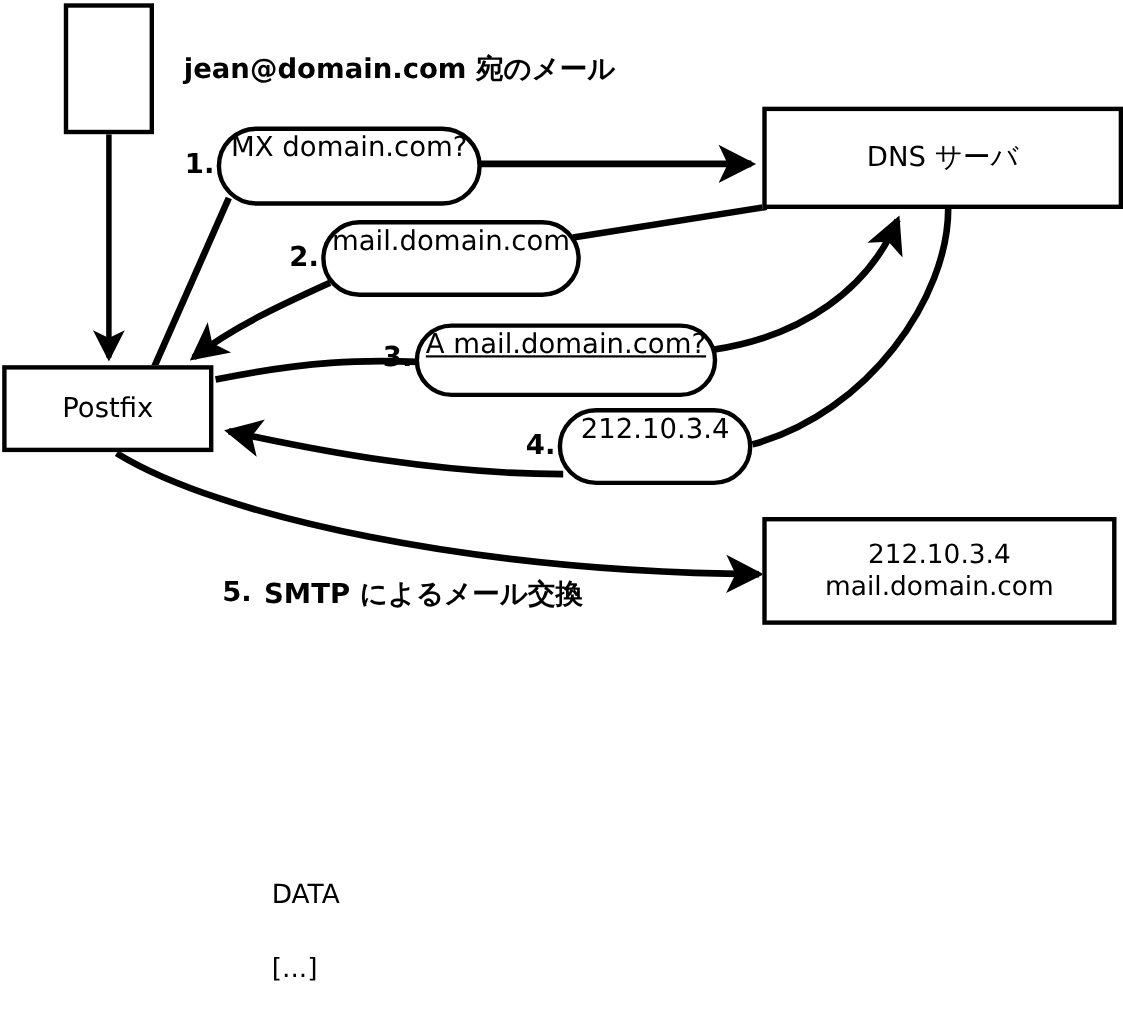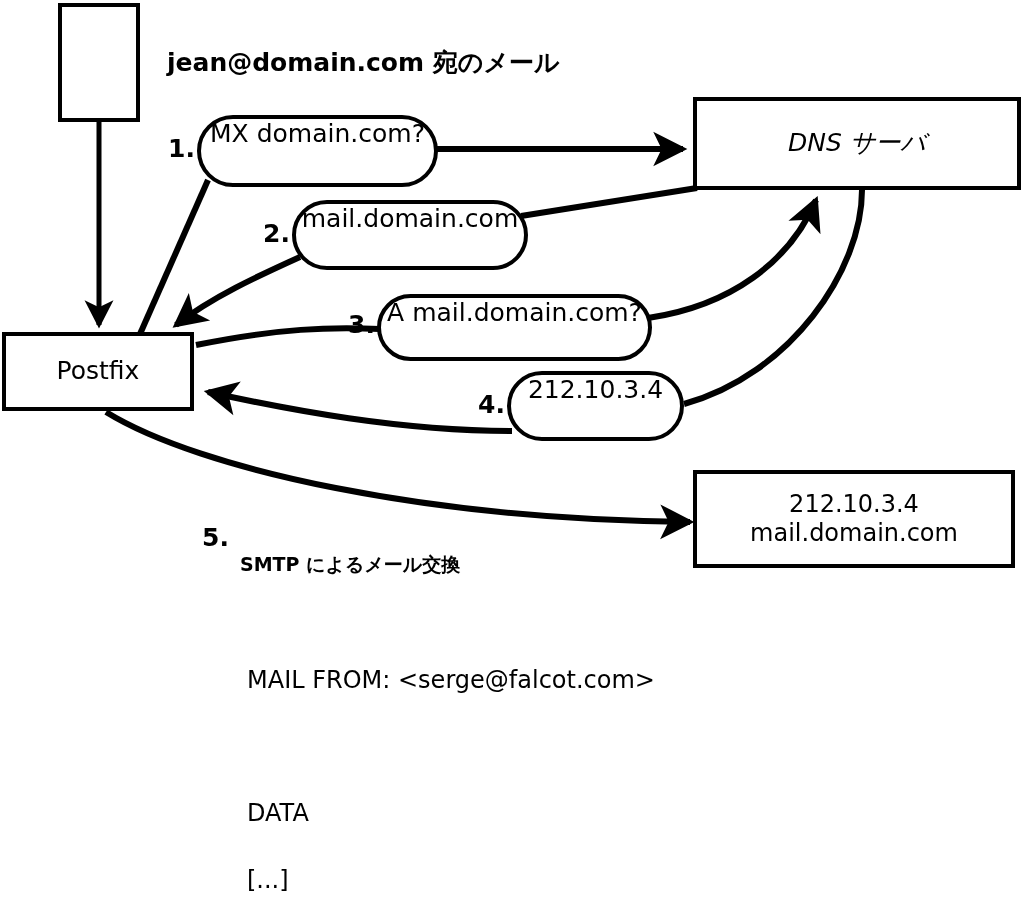--- a/index.html
+++ b/index.html
@@ -99,21 +99,21 @@
   </svg>
 
   <div class="node-box" style="left:58px; top:3px; width:82px; height:119px;">
     <span class="ln"></span>
   </div>
 
   <div class="node-box" style="left:2px; top:332px; width:192px; height:79px; font-size:25px;">
     <span class="ln">Postfix</span>
   </div>
 
-  <div class="node-box" style="left:693px; top:97px; width:328px; height:93px; font-size:25px;font-style:italic;">
+  <div class="node-box" style="left:693px; top:97px; width:328px; height:93px; font-size:25px;">
     <span class="ln">DNS サーバ</span>
   </div>
 
   <div class="node-box" style="left:693px; top:470px; width:322px; height:98px; font-size:24px;">
     <span class="ln">212.10.3.4</span>
     <span class="ln">mail.domain.com</span>
   </div>
 
   <div class="bubble" style="left:197px; top:115px; width:241px; height:72px; border-radius:36px; font-size:25px;">
     <span>MX domain.com?</span>
@@ -122,47 +122,47 @@
     <span>1.</span>
   </div>
 
   <div class="bubble" style="left:292px; top:200px; width:236px; height:70px; border-radius:35px; font-size:25px;">
     <span>mail.domain.com</span>
   </div>
   <div class="step-num" style="left:263px; top:219px; font-size:25px;">
     <span>2.</span>
   </div>
 
-  <div class="bubble" style="left:377px; top:294px; width:275px; height:67px; border-radius:34px; font-size:25px;">
+  <div class="bubble" style="left:377px; top:294px; width:275px; height:67px; border-radius:34px; font-size:25px;text-decoration:underline;">
     <span>A mail.domain.com?</span>
   </div>
   <div class="step-num" style="left:348px; top:310px; font-size:25px;">
     <span>3.</span>
   </div>
 
   <div class="bubble" style="left:507px; top:371px; width:177px; height:70px; border-radius:35px; font-size:25px;">
     <span>212.10.3.4</span>
   </div>
   <div class="step-num" style="left:478px; top:390px; font-size:25px;">
     <span>4.</span>
   </div>
 
   <div class="step-num" style="left:202px; top:523px; font-size:25px;">
     <span>5.</span>
   </div>
-  <div class="plain-text" style="left:240px; top:552px; font-size:19px;">
+  <div class="plain-text" style="left:240px; top:523px; font-size:25px;">
     <span>SMTP によるメール交換</span>
   </div>
 
   <div class="plain-text" style="left:167px; top:46px; font-size:25px;">
     <span>jean@domain.com 宛のメール</span>
   </div>
 
   <div class="code-block" style="left:247px; top:598px; font-size:24px;">
-<br><span>MAIL FROM: &lt;serge@falcot.com&gt;</span>
+<br>
 <br>
 <br><span>DATA</span>
 <br><span>[...]</span>
 <br>
 
 <br>
 <br>
 
 <br>
   </div>

